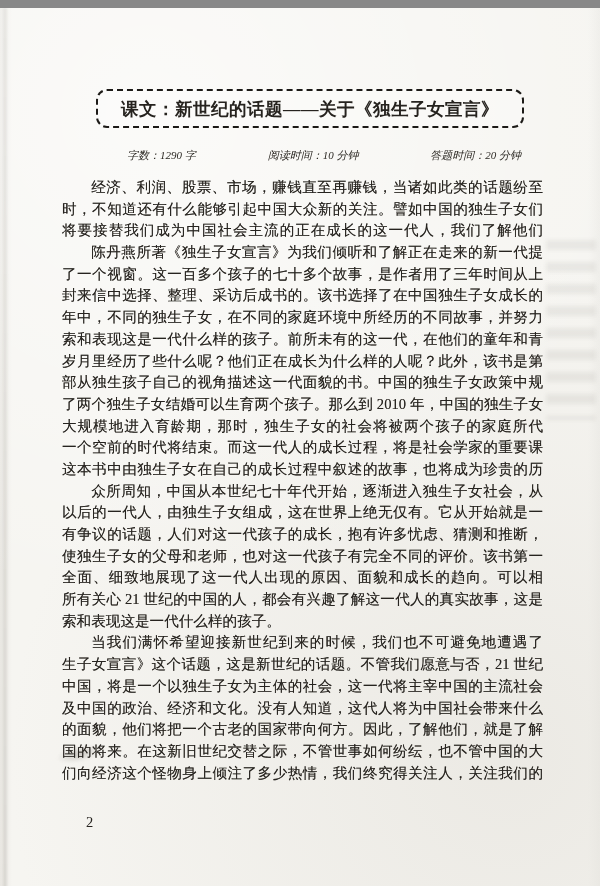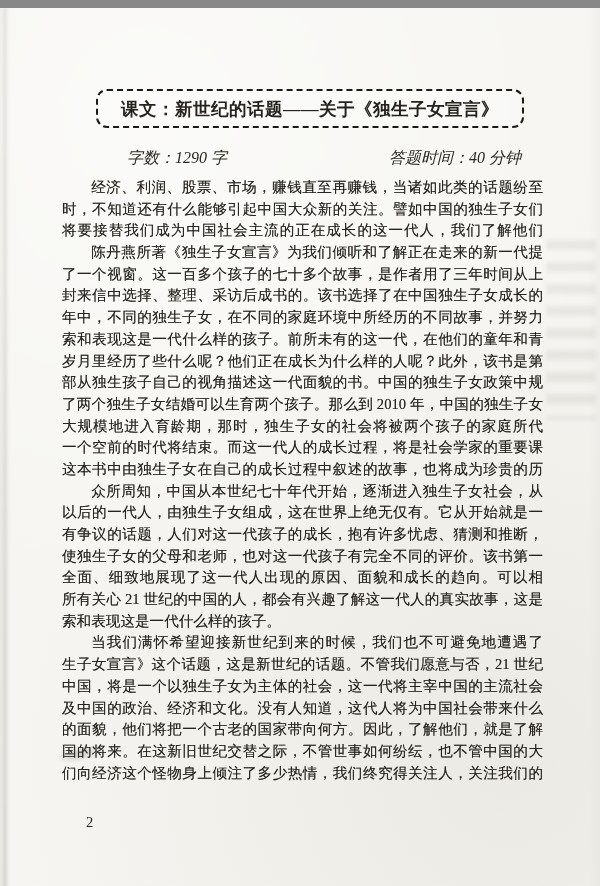--- a/index.html
+++ b/index.html
@@ -41,21 +41,21 @@
     display:flex; align-items:center; justify-content:center;
     background:rgba(255,255,255,.25);
   }
   .title-box .title-text {
     font-size:17.5px; font-weight:bold; letter-spacing:.5px; white-space:nowrap;
   }
 
   .meta {
     position:absolute; left:127px; top:140px; width:394px;
     display:flex; justify-content:space-between;
-    font-size:16px; font-style:italic; font-weight:500;
+    font-size:11px; font-style:italic; font-weight:500;
     color:#2b2823; white-space:nowrap;
   }
 
   .body {
     position:absolute; left:62px; top:169px; width:481px;
     font-size:14.6px; line-height:21.7px;
     text-shadow:0 0 .4px rgba(40,36,30,.55);
   }
   .ln { text-align:justify; text-align-last:justify; height:21.7px; overflow:hidden; }
   .ln.short { text-align-last:left; }
@@ -74,21 +74,22 @@
   <div class="edge-shadow"></div>
   <div class="smudge"></div>
   <div class="bleed"></div>
 
   <div class="title-box">
     <span class="title-text">课文：新世纪的话题——关于《独生子女宣言》</span>
   </div>
 
   <div class="meta">
     <span>字数：1290 字</span>
-    <span>答题时间：40 分钟</span>
+    <span>阅读时间：10 分钟</span>
+    <span>答题时间：20 分钟</span>
   </div>
 
   <div class="body">
       <div class="ln indent">经济、利润、股票、市场，赚钱直至再赚钱，当诸如此类的话题纷至沓来</div>
       <div class="ln">时，不知道还有什么能够引起中国大众新的关注。譬如中国的独生子女们——</div>
       <div class="ln">将要接替我们成为中国社会主流的正在成长的这一代人，我们了解他们吗？</div>
       <div class="ln indent">陈丹燕所著《独生子女宣言》为我们倾听和了解正在走来的新一代提供</div>
       <div class="ln">了一个视窗。这一百多个孩子的七十多个故事，是作者用了三年时间从上万</div>
       <div class="ln">封来信中选择、整理、采访后成书的。该书选择了在中国独生子女成长的 22</div>
       <div class="ln">年中，不同的独生子女，在不同的家庭环境中所经历的不同故事，并努力探</div>

